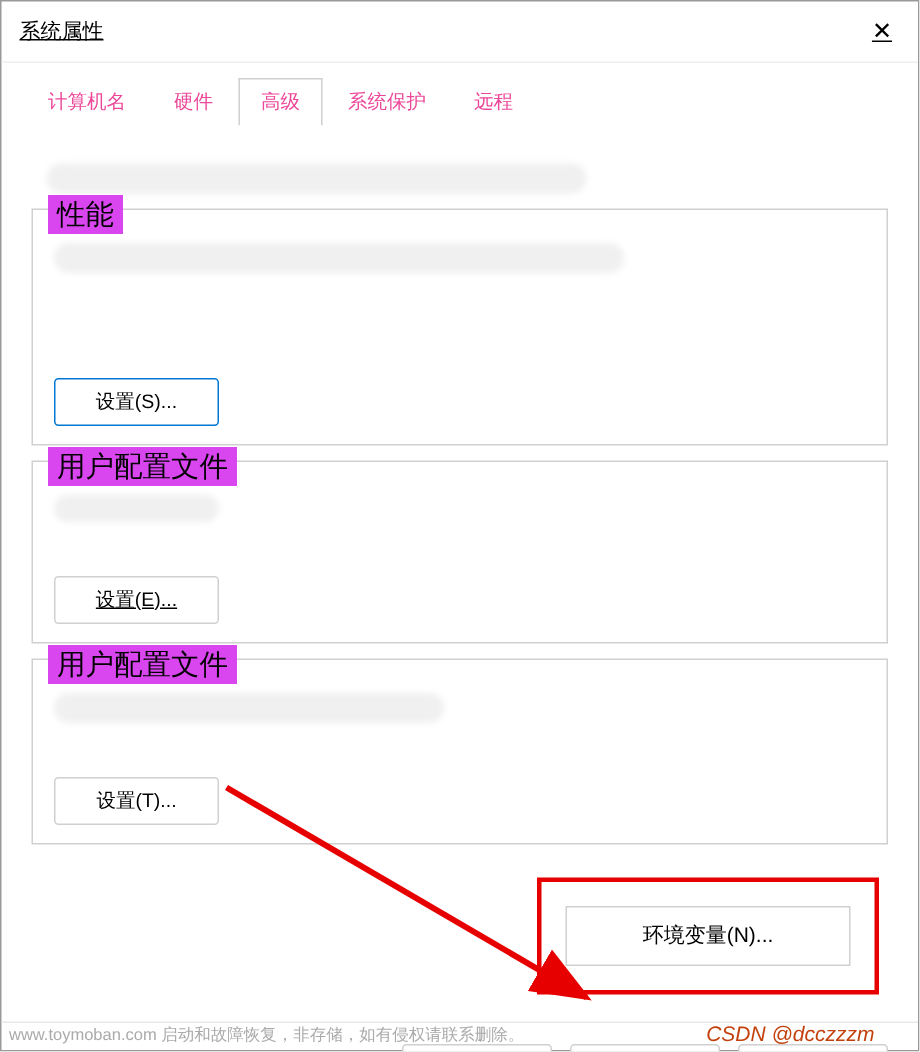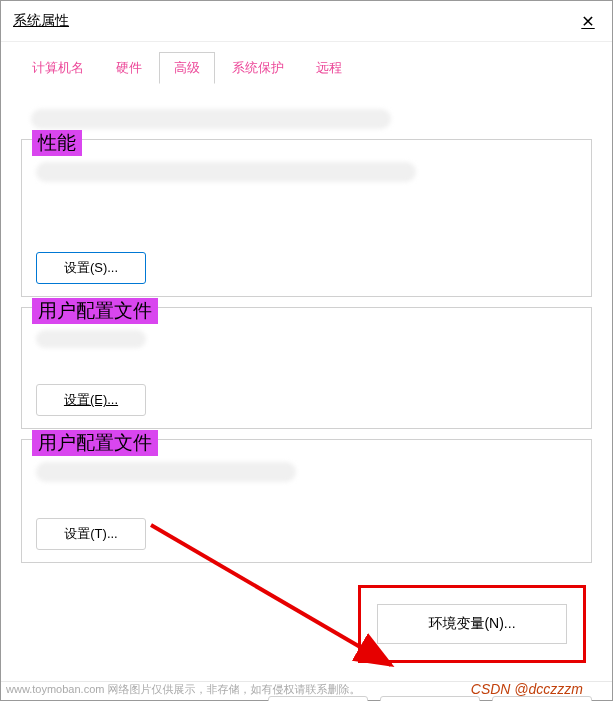--- a/index.html
+++ b/index.html
@@ -107,14 +107,14 @@
     </div>
   </div>
 
   <div class="footer">
     <button class="btn">确定</button>
     <button class="btn">取消</button>
     <button class="btn disabled">应用(A)</button>
   </div>
 </div>
 
-<div class="watermark">www.toymoban.com  网络图片仅供展示，非存储，如有侵权请联系删除。</div>
+<div class="watermark">www.toymoban.com  启动和故障恢复，非存储，如有侵权请联系删除。</div>
 <div class="watermark2">CSDN @dcczzzm</div>
 
 </body></html>

